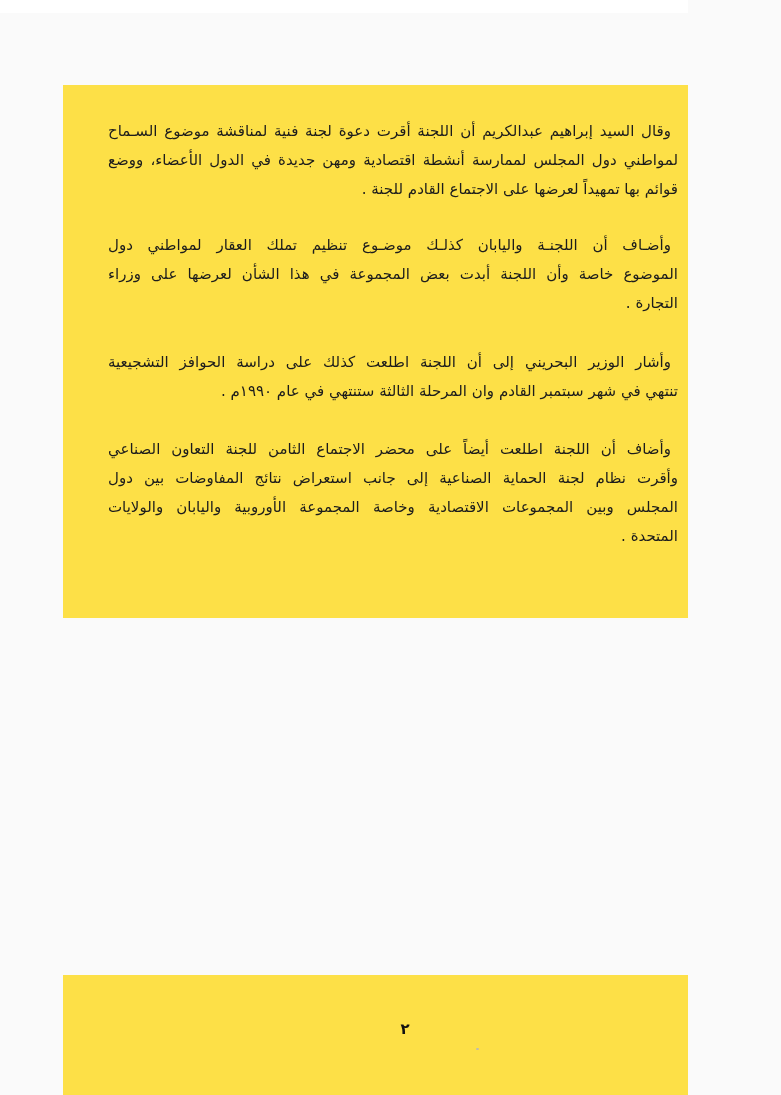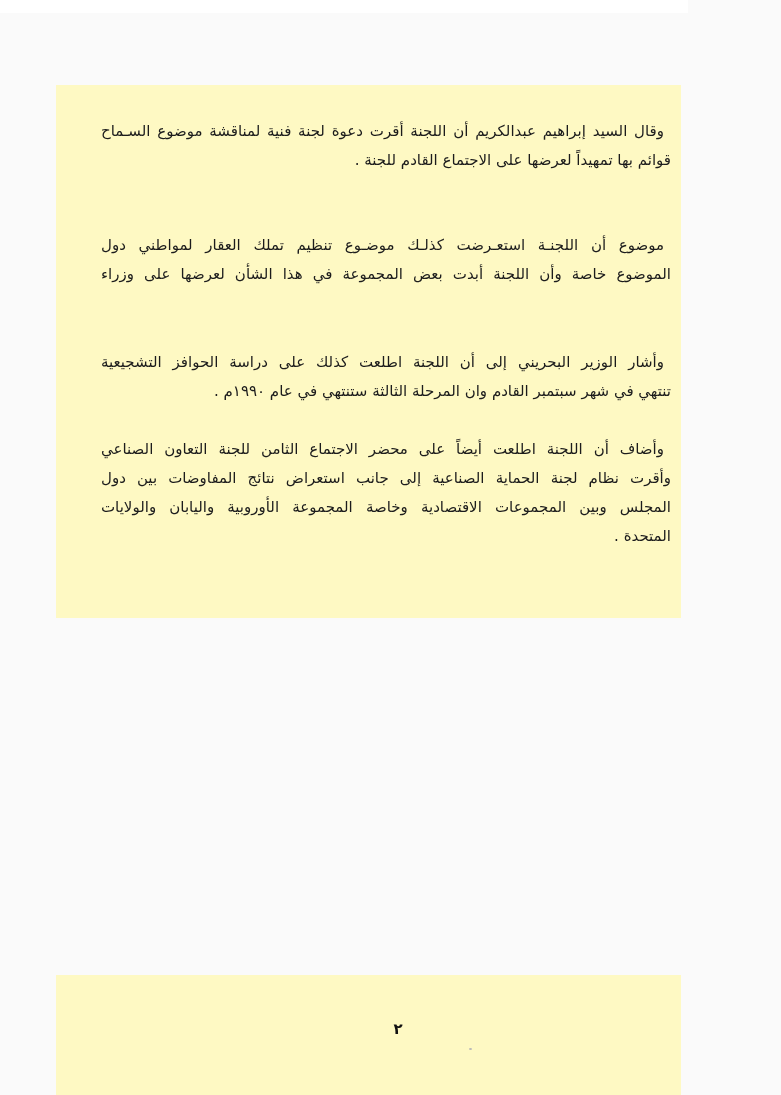--- a/index.html
+++ b/index.html
@@ -17,22 +17,22 @@
   .top-strip {
     position: absolute;
     left: 0;
     top: 0;
     width: 688px;
     height: 13px;
     background: #ffffff;
   }
   .page {
     position: absolute;
-    left: 56px;
-    background: #fef9c3;
+    left: 63px;
+    background: #fde047;
   }
   .page-main {
     top: 85px;
     width: 625px;
     height: 533px;
   }
   .page-bottom {
     top: 975px;
     width: 625px;
     height: 120px;
@@ -94,26 +94,28 @@
 </head>
 <body>
 
 <div class="top-strip"></div>
 
 <div class="page page-main">
   <div class="text-block" dir="rtl">
 
     <div class="para p1">
       <div class="line first">وقال السيد إبراهيم عبدالكريم أن اللجنة أقرت دعوة لجنة فنية لمناقشة موضوع السـماح</div>
+      <div class="line">لمواطني دول المجلس لممارسة أنشطة اقتصادية ومهن جديدة في الدول الأعضاء، ووضع</div>
       <div class="line last">قوائم بها تمهيداً لعرضها على الاجتماع القادم للجنة .</div>
     </div>
 
     <div class="para p2">
-      <div class="line first">موضوع أن اللجنـة استعـرضت كذلـك موضـوع تنظيم تملك العقار لمواطني دول</div>
+      <div class="line first">وأضـاف أن اللجنـة واليابان كذلـك موضـوع تنظيم تملك العقار لمواطني دول</div>
       <div class="line">الموضوع خاصة وأن اللجنة أبدت بعض المجموعة في هذا الشأن لعرضها على وزراء</div>
+      <div class="line last">التجارة .</div>
     </div>
 
     <div class="para p3">
       <div class="line first">وأشار الوزير البحريني إلى أن اللجنة اطلعت كذلك على دراسة الحوافز التشجيعية</div>
       <div class="line last">تنتهي في شهر سبتمبر القادم وان المرحلة الثالثة ستنتهي في عام ١٩٩٠م .</div>
     </div>
 
     <div class="para p4">
       <div class="line first">وأضاف أن اللجنة اطلعت أيضاً على محضر الاجتماع الثامن للجنة التعاون الصناعي</div>
       <div class="line">وأقرت نظام لجنة الحماية الصناعية إلى جانب استعراض نتائج المفاوضات بين دول</div>

